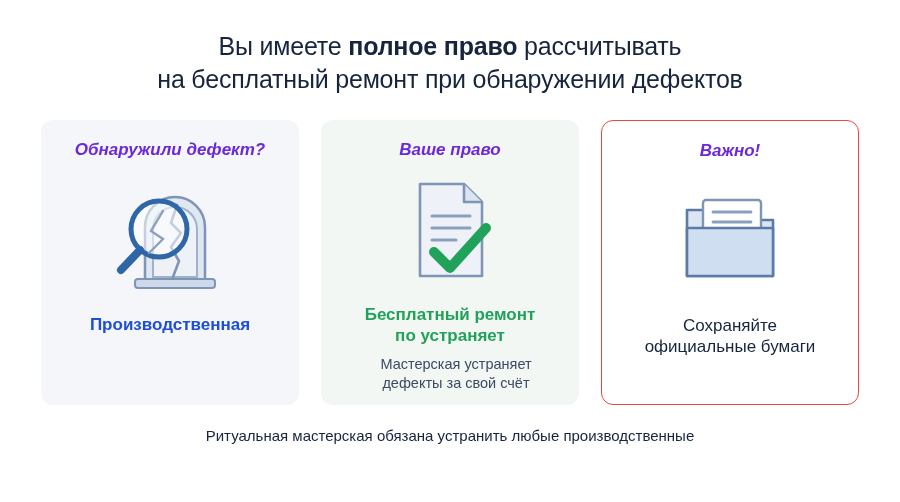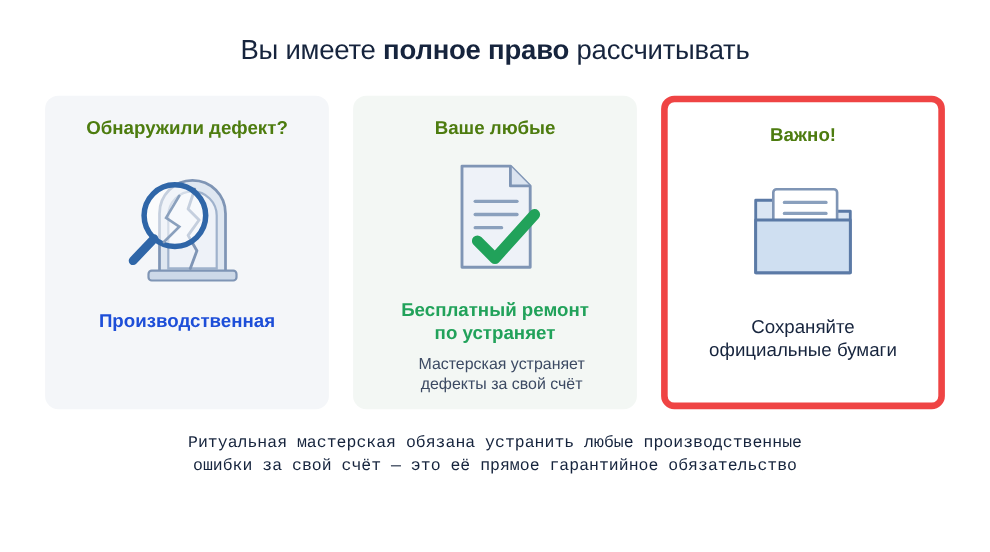--- a/index.html
+++ b/index.html
@@ -51,28 +51,29 @@
     height: 285px;
     border-radius: 12px;
     box-sizing: border-box;
     padding: 20px 16px 16px 16px;
     display: flex;
     flex-direction: column;
     align-items: center;
   }
   .card-1 { background: #f4f6f9; }
   .card-2 { background: #f3f7f4; }
-  .card-3 { background: #ffffff; border: 6px solid #ef4444; }
+  .card-3 { background: #ffffff; border: 1px solid #ef4444; }
 
   .card-title {
     font-size: 17px;
     font-weight: 700;
-    color: #4d7c0f;
+    color: #6d28d9;
     text-align: center;
     margin: 0 0 4px 0;
+    font-style: italic;
   }
   .art {
     height: 130px;
     display: flex;
     align-items: center;
     justify-content: center;
     margin-top: 6px;
   }
   .card-main {
     text-align: center;
@@ -93,31 +94,31 @@
     margin-left: 12px;
   }
   
   .footer {
     margin-top: 20px;
     text-align: center;
     font-size: 15px;
     line-height: 1.4;
     color: #16243d;
     font-weight: 500;
-    font-family: Liberation Mono, monospace;
   }
   .footer .line { display: block; white-space: nowrap; }
 </style>
 </head>
 <body>
 
 <div class="page">
 
   <div class="headline">
     <span class="line"><span>Вы имеете </span><b>полное право</b><span> рассчитывать</span></span>
+    <span class="line">на бесплатный ремонт при обнаружении дефектов</span>
   </div>
 
   <div class="cards">
 
     <div class="card card-1">
       <div class="card-title">Обнаружили дефект?</div>
       <div class="art">
         <svg width="170" height="120" viewBox="0 0 170 120">
 
           <path d="M60 108 V52 a30 30 0 0 1 60 0 V108 Z" fill="#dfe7f1" stroke="#7f95b5" stroke-width="2.5" stroke-linejoin="round"></path>
@@ -131,21 +132,21 @@
           <path d="M78 36 L66 56 L78 64 L64 78" fill="none" stroke="#8aa0bd" stroke-width="2.4" stroke-linecap="round"></path>
           <line x1="55" y1="75" x2="36" y2="95" stroke="#2f66a8" stroke-width="8" stroke-linecap="round"></line>
         </svg>
       </div>
       <div class="card-main red">
         <div>Производственная</div>
       </div>
     </div>
 
     <div class="card card-2">
-      <div class="card-title">Ваше любые</div>
+      <div class="card-title">Ваше право</div>
       <div class="art">
         <svg width="120" height="120" viewBox="0 0 120 120">
           <path d="M30 14 H74 L92 32 V106 H30 Z" fill="#eef2f8" stroke="#7f95b5" stroke-width="2.6" stroke-linejoin="round"></path>
           <path d="M74 14 V32 H92" fill="#dbe4f0" stroke="#7f95b5" stroke-width="2.6" stroke-linejoin="round"></path>
           <line x1="42" y1="46" x2="80" y2="46" stroke="#8aa0bd" stroke-width="3" stroke-linecap="round"></line>
           <line x1="42" y1="58" x2="80" y2="58" stroke="#8aa0bd" stroke-width="3" stroke-linecap="round"></line>
           <line x1="42" y1="70" x2="66" y2="70" stroke="#8aa0bd" stroke-width="3" stroke-linecap="round"></line>
           <path d="M44 82 L60 98 L96 58" fill="none" stroke="#21a25a" stroke-width="10" stroke-linecap="round" stroke-linejoin="round"></path>
         </svg>
       </div>
@@ -175,16 +176,15 @@
       <div class="card-main dark">
         <div>Сохраняйте</div>
         <div>официальные бумаги</div>
       </div>
     </div>
 
   </div>
 
   <div class="footer">
     <span class="line">Ритуальная мастерская обязана устранить любые производственные</span>
-    <span class="line">ошибки за свой счёт — это её прямое гарантийное обязательство</span>
   </div>
 
 </div>
 
 </body></html>

